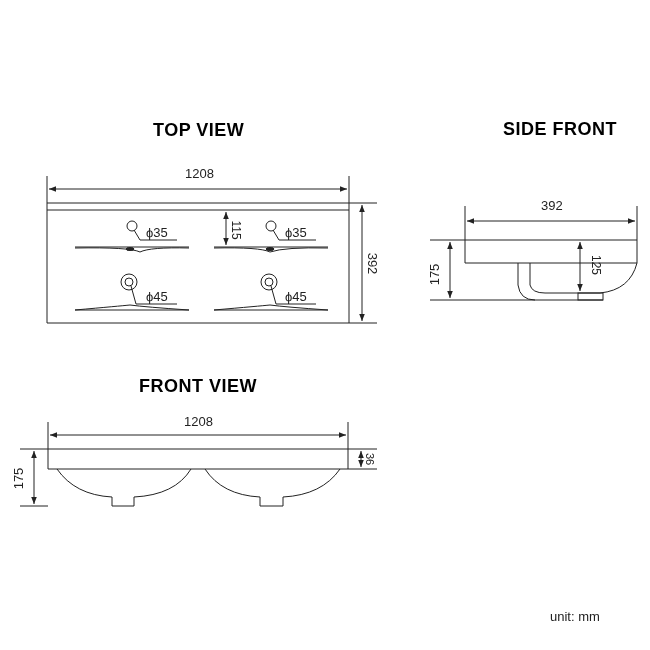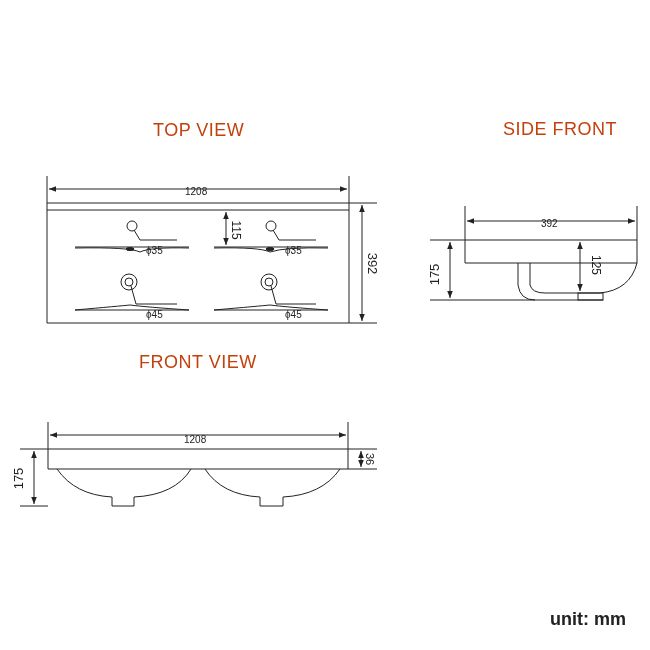--- a/index.html
+++ b/index.html
@@ -1,22 +1,22 @@
 <!DOCTYPE html>
 <html><head>
 <meta charset="utf-8">
 <style>
   html, body { margin: 0; padding: 0; background: #ffffff; }
   body { width: 650px; height: 650px; position: relative; overflow: hidden;
          font-family: "Liberation Sans", sans-serif; color: #222; }
-  .title { position: absolute; font-size: 18px; font-weight: normal; letter-spacing: 0.5px; color: #c2410c; }
-  .dim { position: absolute; font-size: 10px; color: #222; margin-top: 20px; }
+  .title { position: absolute; font-size: 18px; font-weight: bold; letter-spacing: 0.5px; color: #000000; }
+  .dim { position: absolute; font-size: 13px; color: #222; }
   .vtext { position: absolute; font-size: 13px; transform: rotate(90deg); transform-origin: center; white-space: nowrap; }
   .vtext-l { position: absolute; font-size: 13px; transform: rotate(-90deg); transform-origin: center; white-space: nowrap; }
-  .unit { position: absolute; font-size: 18px; color: #222; font-weight: bold; }
+  .unit { position: absolute; font-size: 13px; color: #222; }
   svg { position: absolute; left: 0; top: 0; }
 </style>
 </head>
 <body>
 
 <svg width="650" height="650" viewBox="0 0 650 650">
   <defs>
     <marker id="arr" viewBox="0 0 10 10" refX="10" refY="5" markerWidth="7" markerHeight="7" orient="auto-start-reverse">
       <path d="M0,1 L10,5 L0,9 z" fill="#222"></path>
     </marker>
@@ -98,18 +98,18 @@
 <div class="dim" style="left:146px;top:225px;">ϕ35</div>
 <div class="dim" style="left:285px;top:225px;">ϕ35</div>
 <div class="dim" style="left:146px;top:289px;">ϕ45</div>
 <div class="dim" style="left:285px;top:289px;">ϕ45</div>
 
 <div class="title" style="left:503px;top:119px;">SIDE FRONT</div>
 <div class="dim" style="left:541px;top:198px;">392</div>
 <div class="vtext-l" style="left:424px;top:267px;">175</div>
 <div class="vtext" style="left:586px;top:258px;font-size:12px;">125</div>
 
-<div class="title" style="left:139px;top:352px;">FRONT VIEW</div>
+<div class="title" style="left:139px;top:376px;">FRONT VIEW</div>
 <div class="dim" style="left:184px;top:414px;">1208</div>
 <div class="vtext-l" style="left:8px;top:471px;">175</div>
 <div class="vtext" style="left:364px;top:453px;font-size:11px;">36</div>
 
 <div class="unit" style="left:550px;top:609px;">unit: mm</div>
 
 </body></html>

